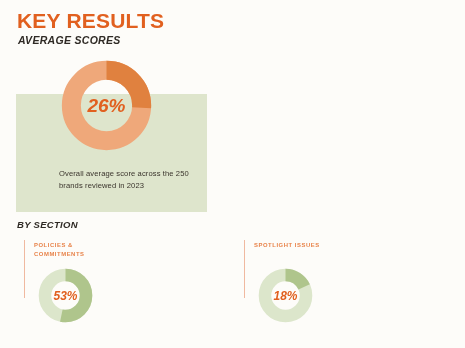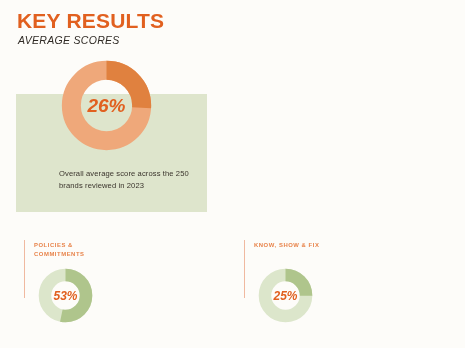--- a/index.html
+++ b/index.html
@@ -29,21 +29,21 @@
     font-weight: bold;
     letter-spacing: 0.2px;
     color: #E1601F;
     font-family: "Liberation Sans", sans-serif;
   }
   #subtitle {
     position: absolute;
     left: 18px;
     top: 34px;
     font-size: 10.5px;
-    font-weight: normal;
+    font-weight: bold;
     font-style: italic;
     letter-spacing: 0.3px;
     color: #2F2A25;
   }
 
   
   #hero-panel {
     position: absolute;
     left: 16px;
     top: 94px;
@@ -136,41 +136,42 @@
   <div id="hero-panel"></div>
 
   <svg id="hero-donut" viewBox="0 0 100 100">
     <circle cx="50" cy="50" r="37" fill="none" stroke="#EFA87A" stroke-width="20"></circle>
     <circle id="hero-arc" cx="50" cy="50" r="37" fill="none" stroke="#E0813F" stroke-width="20" transform="rotate(-90 50 50)" stroke-dasharray="60.44424265506762 232.4778563656447"></circle>
     <text id="hero-value" class="donut-label" x="50" y="50" text-anchor="middle" dominant-baseline="central" font-size="20" font-style="italic">26%</text>
   </svg>
 
   <div id="hero-caption">Overall average score across the 250 brands reviewed in 2023</div>
 
+  <div id="by-section-title">BY SECTION</div>
 
   <div id="sections-row">
 
     <div class="section-col">
       <div class="section-rule"></div>
       <div class="section-label">POLICIES &amp;
 COMMITMENTS</div>
       <svg class="section-donut" viewBox="0 0 100 100">
         <circle cx="50" cy="50" r="36" fill="none" stroke="#DCE6CB" stroke-width="22"></circle>
         <circle class="section-arc" cx="50" cy="50" r="36" fill="none" stroke="#AFC58C" stroke-width="22" transform="rotate(-90 50 50)" stroke-dasharray="119.88317566098651 226.1946710584651"></circle>
         <text class="donut-label section-value" x="50" y="50" text-anchor="middle" dominant-baseline="central" font-size="21" font-style="italic">53%</text>
       </svg>
     </div>
 
 
 
+
     <div class="section-col">
       <div class="section-rule"></div>
-      <div class="section-label">KNOW, SHOW &amp; FIX</div>
+      <div class="section-label">SPOTLIGHT ISSUES</div>
       <svg class="section-donut" viewBox="0 0 100 100">
         <circle cx="50" cy="50" r="36" fill="none" stroke="#DCE6CB" stroke-width="22"></circle>
-        <circle class="section-arc" cx="50" cy="50" r="36" fill="none" stroke="#AFC58C" stroke-width="22" transform="rotate(-90 50 50)" stroke-dasharray="56.548667764616276 226.1946710584651"></circle>
-        <text class="donut-label section-value" x="50" y="50" text-anchor="middle" dominant-baseline="central" font-size="21" font-style="italic">25%</text>
+        <circle class="section-arc" cx="50" cy="50" r="36" fill="none" stroke="#AFC58C" stroke-width="22" transform="rotate(-90 50 50)" stroke-dasharray="40.715040790523716 226.1946710584651"></circle>
+        <text class="donut-label section-value" x="50" y="50" text-anchor="middle" dominant-baseline="central" font-size="21" font-style="italic">18%</text>
       </svg>
     </div>
-
 
   </div>
 </div>
 
 </body></html>

